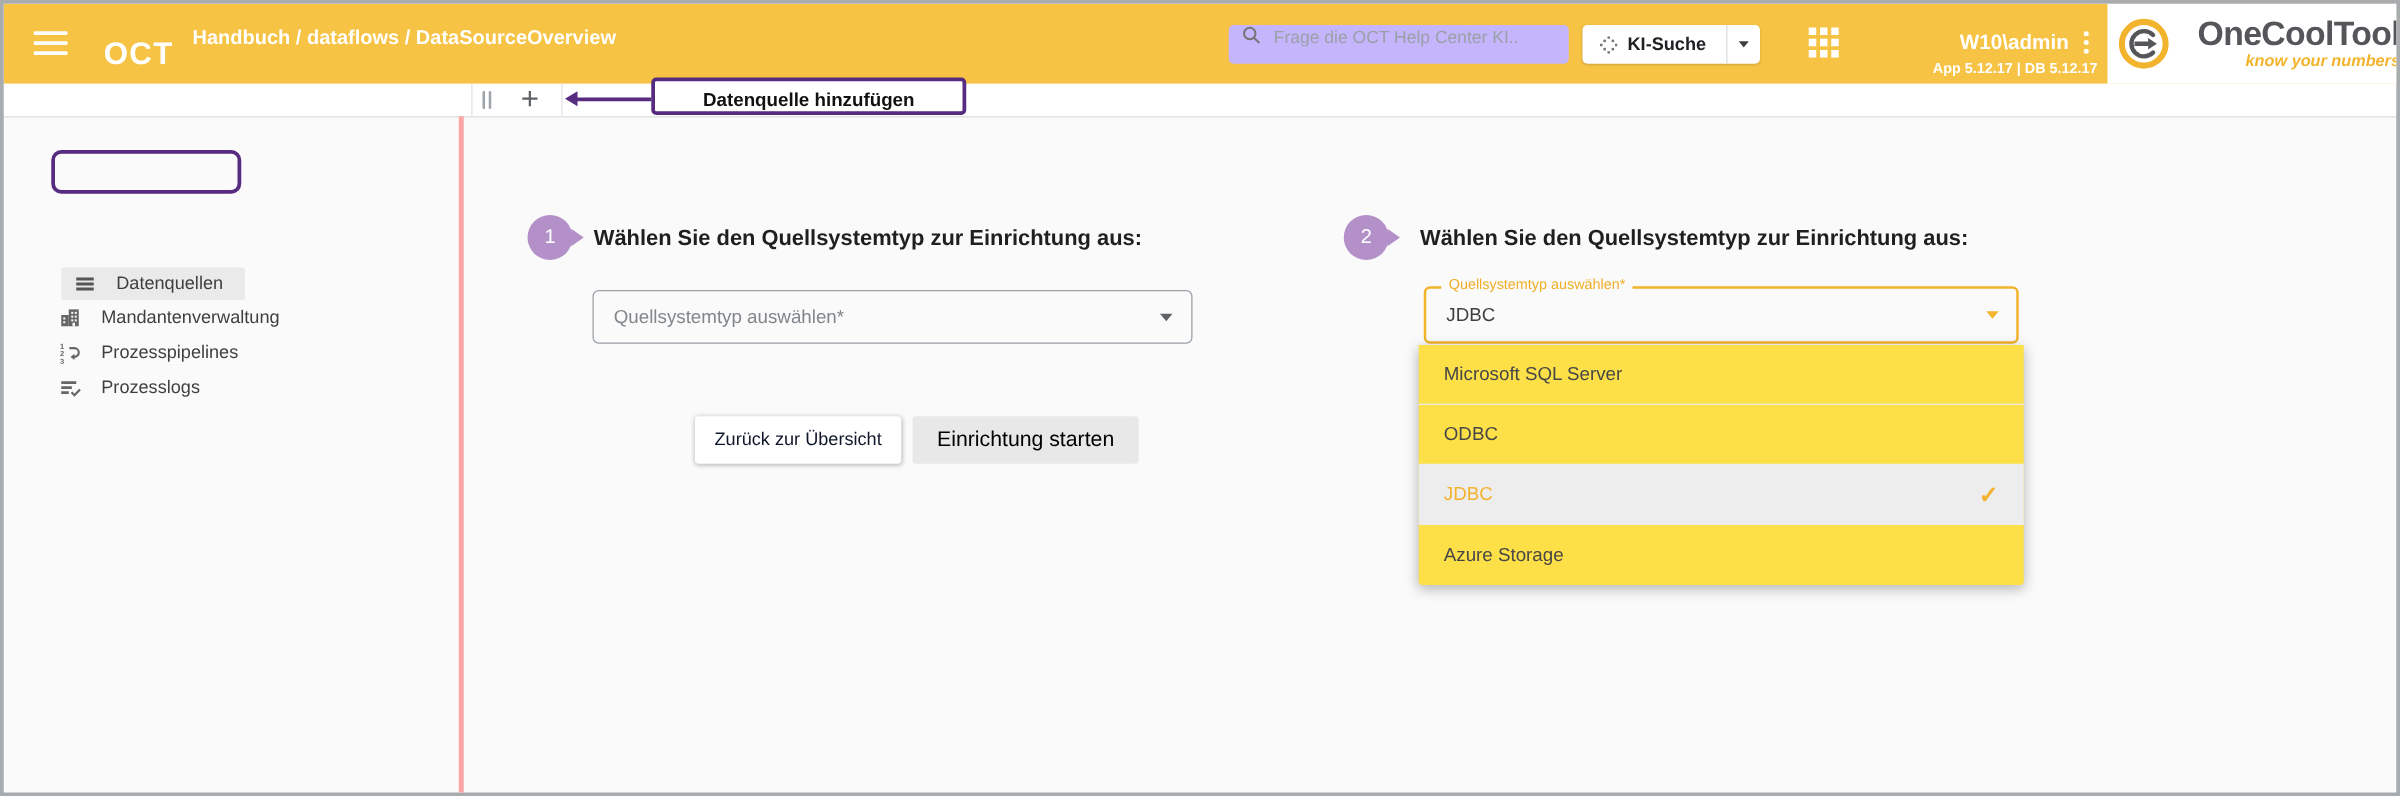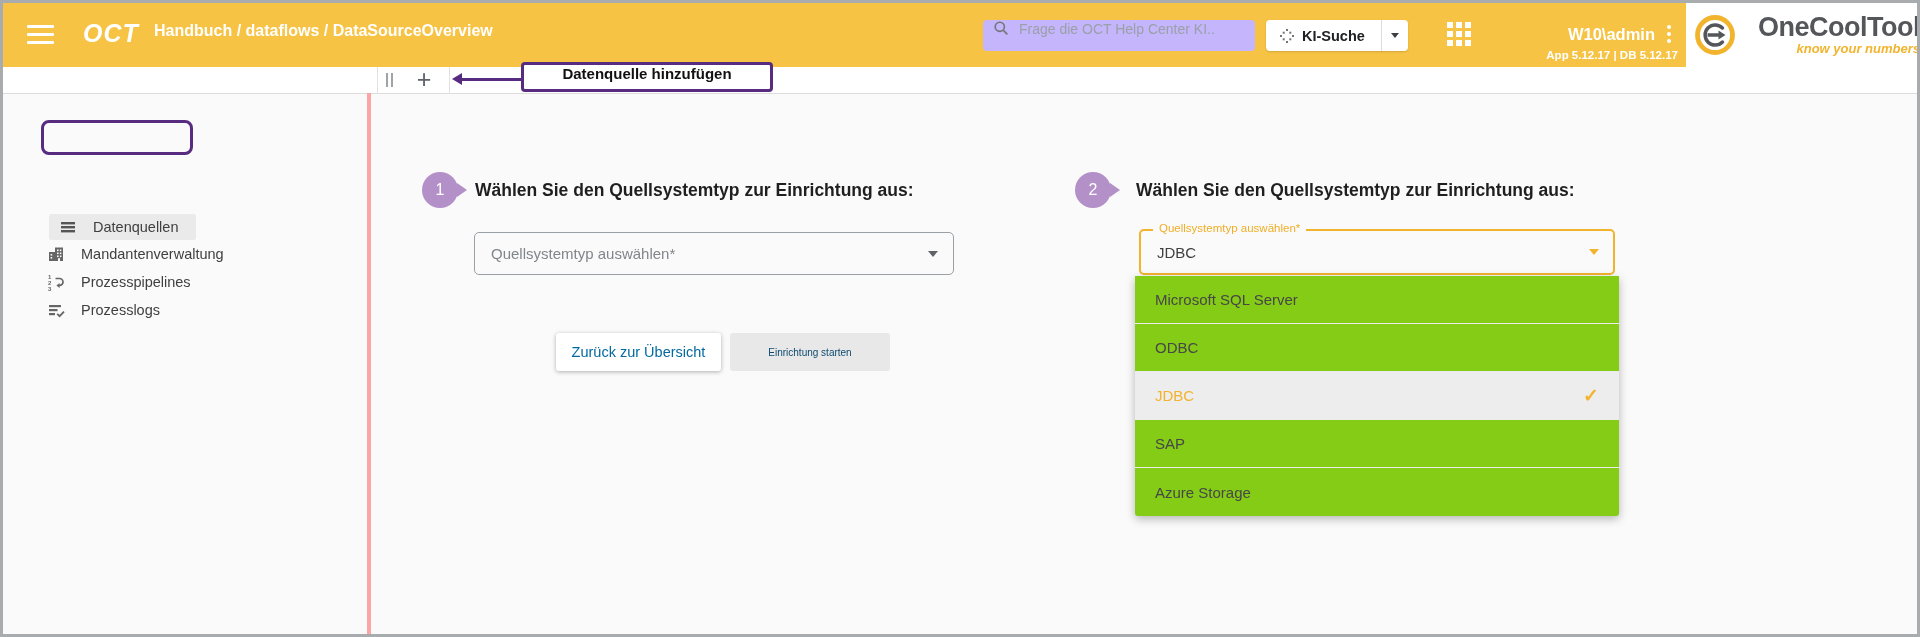--- a/index.html
+++ b/index.html
@@ -2,21 +2,21 @@
 <html><head>
 <meta charset="utf-8">
 <style>
   html,body{margin:0;padding:0;background:#fff;font-family:"Liberation Sans",sans-serif;}
   .screen{position:relative;width:1920px;height:637px;box-sizing:border-box;
           border:3px solid #a9acae;background:#FAFAFA;overflow:hidden;}
   
   .header{position:absolute;left:0;top:0;width:100%;height:64px;background:#F6C344;}
   .hamburger{position:absolute;left:24px;top:22px;width:27px;height:19px;cursor:pointer;}
   .hamburger span{display:block;height:3px;margin-bottom:5px;background:#fff;border-radius:1px;}
-  .app-title{position:absolute;left:80px;top:16px;color:#fff;font-size:25px;font-weight:bold;letter-spacing:1px;font-style:italic;}
+  .app-title{position:absolute;left:80px;top:26px;color:#fff;font-size:25px;font-weight:bold;letter-spacing:1px;}
   .breadcrumb{position:absolute;left:151px;top:19px;color:#fff;font-size:16px;font-weight:bold;}
   .search-box{position:absolute;left:980px;top:17px;width:272px;height:31px;background:#c4b5fd;border-radius:4px;
               display:flex;align-items:flex-start;padding:0 10px;box-sizing:border-box;}
   .search-box input{border:none;outline:none;flex:1;font-size:14px;color:#5f6368;margin-left:8px;
                     font-family:"Liberation Sans",sans-serif;background:transparent;}
   .search-box input::placeholder{color:#9aa0a6;}
   .ki-btn{position:absolute;left:1263px;top:17px;height:31px;background:#fff;border-radius:4px;
           display:flex;align-items:stretch;box-shadow:0 1px 2px rgba(0,0,0,.15);}
   .ki-main{display:flex;align-items:center;gap:8px;padding:0 16px 0 14px;cursor:pointer;text-align:center;}
   .ki-label{font-size:14.5px;font-weight:bold;color:#202124;}
@@ -45,21 +45,21 @@
   .tb-divider{position:absolute;top:0;width:1px;height:26px;background:#e2e2e2;}
   .drag-handle{position:absolute;left:383px;top:6px;display:flex;gap:3px;cursor:pointer;}
   .drag-handle i{width:2px;height:14px;background:#9fa4ab;}
   .plus-btn{position:absolute;left:408px;top:-2px;width:26px;height:28px;font-size:25px;font-weight:300;
             color:#5f6368;text-align:center;line-height:28px;cursor:pointer;}
   
   .anno-arrow{position:absolute;left:458px;top:75px;width:60px;height:3px;background:#572B7F;z-index:30;}
   .anno-arrow:before{content:"";position:absolute;left:-9px;top:-5px;width:0;height:0;
        border-top:6.5px solid transparent;border-bottom:6.5px solid transparent;border-right:10px solid #572B7F;}
   .anno-box{position:absolute;left:518px;top:59px;width:246px;height:24px;background:#fff;
-            border:3px solid #572B7F;border-radius:4px;z-index:30;display:flex;align-items:flex-start;justify-content:center;}
+            border:3px solid #572B7F;border-radius:4px;z-index:30;display:flex;align-items:flex-end;justify-content:center;}
   .anno-box span{font-size:15px;font-weight:600;color:#111;}
   
   .sidebar{position:absolute;left:0;top:90px;width:368px;height:543px;border-right:4px solid #fca5a5;box-sizing:border-box;}
   .side-item{position:absolute;left:44px;display:flex;align-items:center;gap:16px;height:26px;cursor:pointer;}
   .side-item .lbl{font-size:14.5px;color:#3f3f3f;}
   .side-item.selected{background:#eaeaea;border-radius:2px;padding:0 18px 0 10px;left:46px;}
   .side-anno{position:absolute;left:38px;top:117px;width:146px;height:29px;border:3px solid #572B7F;
              border-radius:8px;z-index:20;pointer-events:none;}
   
   .step-pin{position:absolute;width:36px;height:36px;border-radius:50%;background:#B390C8;color:#fff;
@@ -67,32 +67,32 @@
   .step-pin:after{content:"";position:absolute;right:-9px;top:11px;width:0;height:0;
        border-top:7px solid transparent;border-bottom:7px solid transparent;border-left:10px solid #B390C8;}
   .heading{position:absolute;font-size:17.5px;font-weight:bold;color:#1f1f1f;}
   .select1{position:absolute;left:471px;top:229px;width:480px;height:43px;border:1px solid #9aa0a6;
            border-radius:5px;box-sizing:border-box;display:flex;align-items:center;background:transparent;cursor:pointer;}
   .select1 .ph{margin-left:16px;font-size:15px;color:#80868b;flex:1;}
   .caret-plain{width:0;height:0;border-left:5.5px solid transparent;border-right:5.5px solid transparent;
                border-top:6px solid #5f6368;margin-right:15px;}
   .btn-back{position:absolute;left:553px;top:330px;width:165px;height:38px;background:#fff;border:none;
             border-radius:3px;box-shadow:0 1px 4px rgba(0,0,0,.3);font-size:14.5px;font-weight:500;
-            color:#0369a1;cursor:pointer;font-family:"Liberation Sans",sans-serif;}
-  .btn-start{position:absolute;left:727px;top:330px;width:160px;height:38px;background:#e8e8e8;border:none;
-             border-radius:3px;font-size:10px;font-weight:500;color:#0c4a6e;
+            color:#0f172a;cursor:pointer;font-family:"Liberation Sans",sans-serif;}
+  .btn-start{position:absolute;left:727px;top:330px;width:181px;height:38px;background:#e8e8e8;border:none;
+             border-radius:3px;font-size:17px;font-weight:500;color:#000000;
              font-family:"Liberation Sans",sans-serif;}
   .select2{position:absolute;left:1136px;top:226px;width:476px;height:46px;border:2px solid #F2B42D;
            border-radius:5px;box-sizing:border-box;display:flex;align-items:center;cursor:pointer;background:#FAFAFA;}
   .select2 .val{margin-left:16px;font-size:15px;color:#3f3f3f;flex:1;}
   .caret-yellow{width:0;height:0;border-left:5.5px solid transparent;border-right:5.5px solid transparent;
                 border-top:6px solid #F2B42D;margin-right:14px;}
   .float-label{position:absolute;left:1150px;top:219px;font-size:11.5px;color:#F0AE26;background:#FAFAFA;
                padding:0 6px;z-index:5;}
-  .dropdown-panel{position:absolute;left:1132px;top:273px;width:484px;background:#84cc16;z-index:40;
+  .dropdown-panel{position:absolute;left:1132px;top:273px;width:484px;background:#fde047;z-index:40;
                   box-shadow:0 3px 10px rgba(0,0,0,.28);border-radius:0 0 3px 3px;}
   .opt{height:48px;display:flex;align-items:center;padding:0 20px;border-bottom:1px solid #ececec;
        font-size:15px;color:#474747;cursor:pointer;box-sizing:border-box;}
   .opt:last-child{border-bottom:none;}
   .opt.selected{background:#ededed;color:#F3B32E;font-weight:500;}
   .opt .check{margin-left:auto;color:#F3B32E;font-size:19px;font-weight:bold;}
   svg{display:block;}
 </style>
 </head>
 <body>
@@ -280,20 +280,17 @@
       <span>Microsoft SQL Server</span>
     </div>
     <div class="opt">
       <span>ODBC</span>
     </div>
     <div class="opt selected">
       <span>JDBC</span>
       <span class="check">✓</span>
     </div>
     <div class="opt">
-      <span>SAP</span>
-    </div>
-    <div class="opt">
       <span>Azure Storage</span>
     </div>
   </div>
 
 </div>
 
 </body></html>

